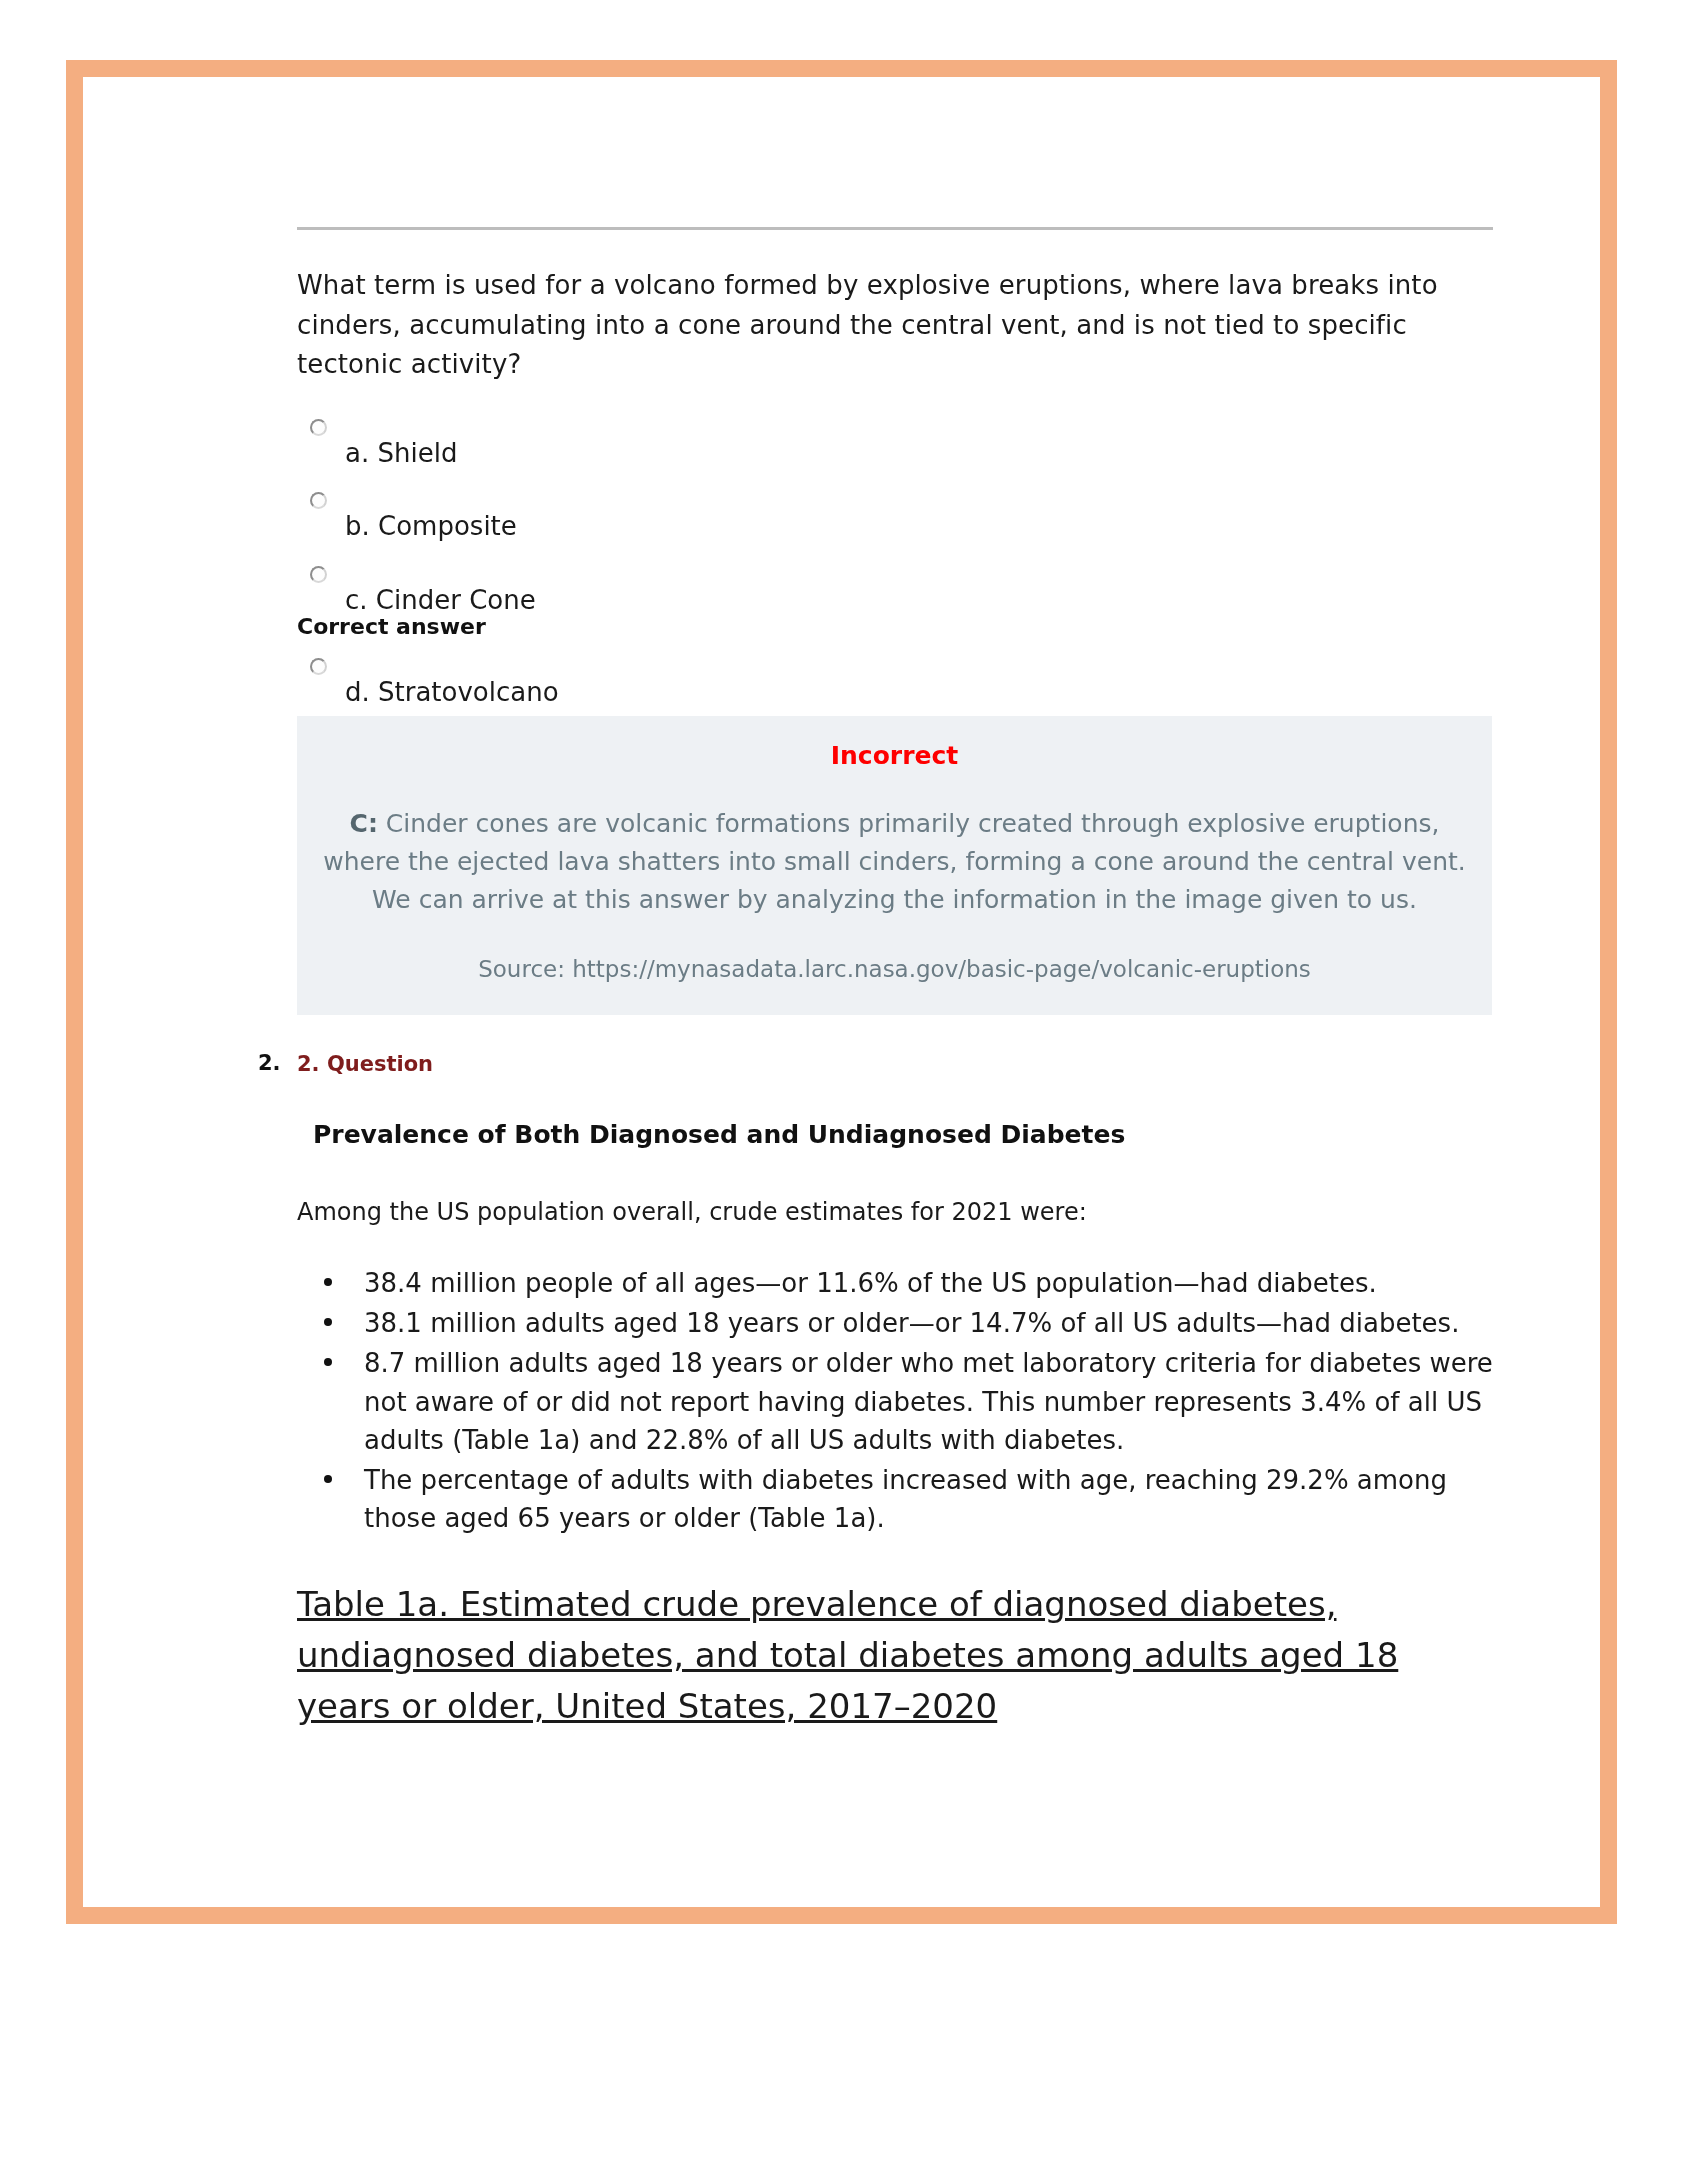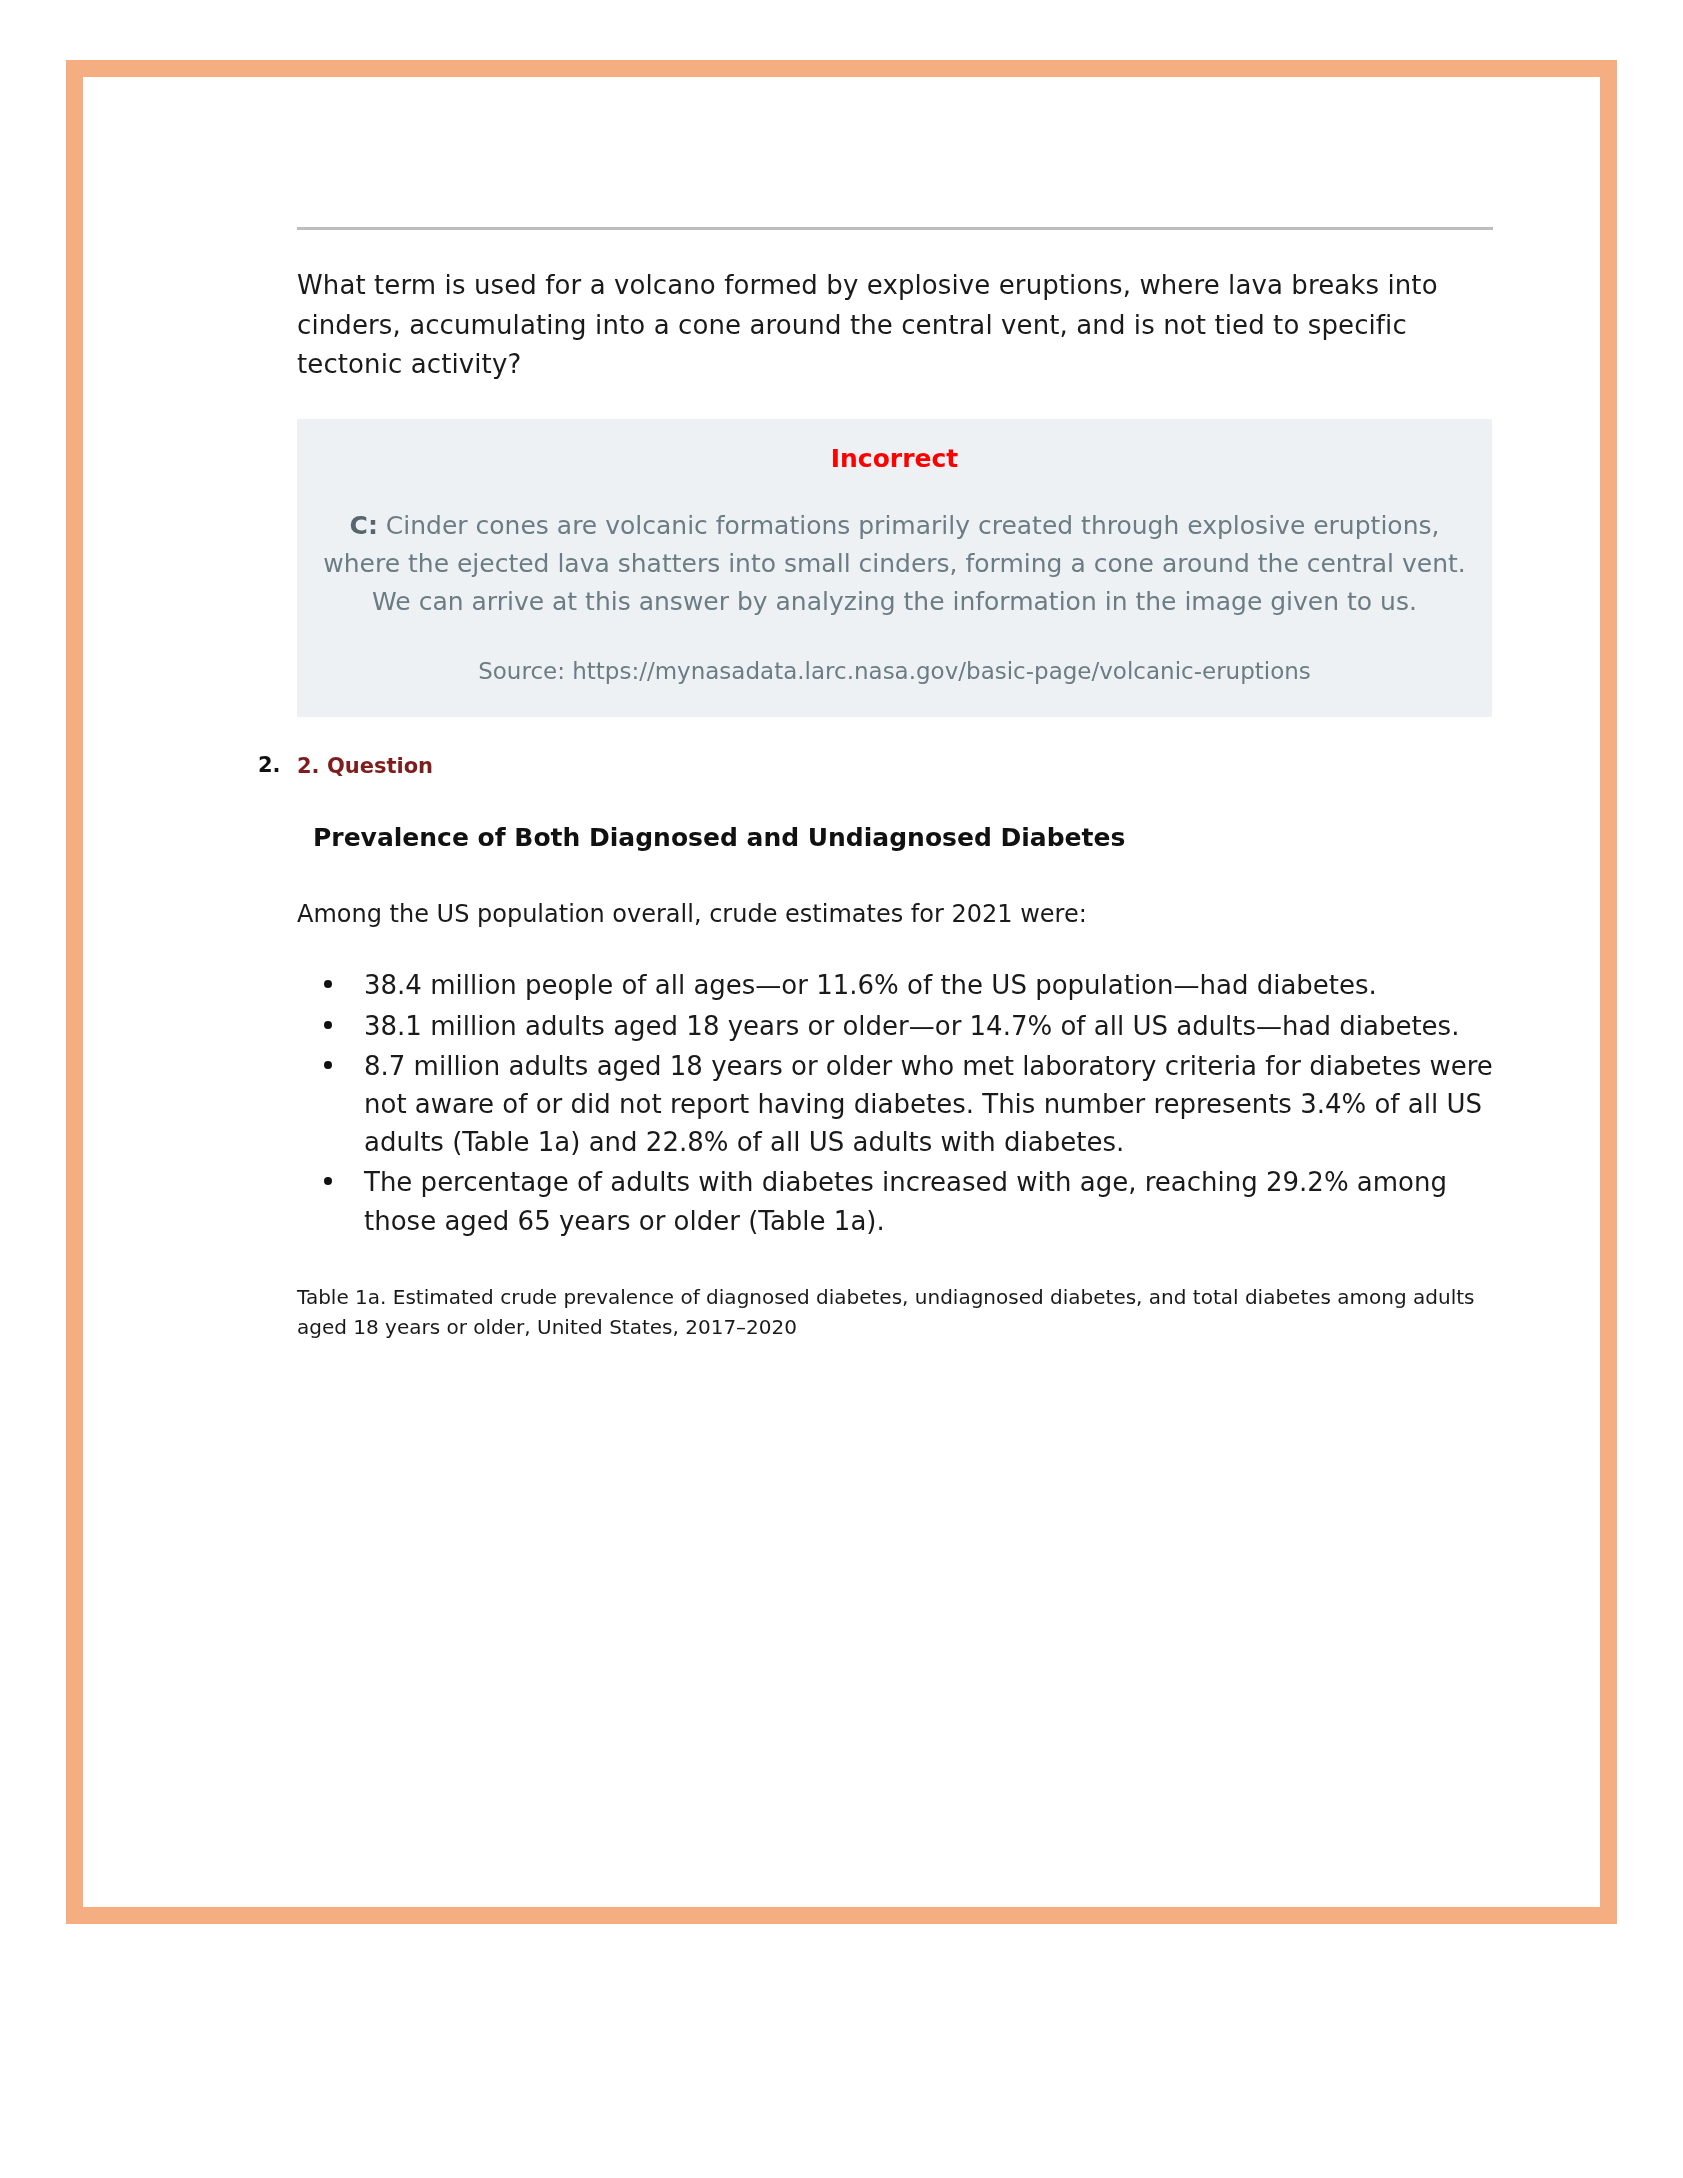--- a/index.html
+++ b/index.html
@@ -191,38 +191,64 @@
     position: absolute;
     left: -40px;
     top: 0.54em;
     width: 8px;
     height: 8px;
     border-radius: 50%;
     background: #111111;
   }
 
   .table-caption {
-    font-size: 20px;
+    font-size: 34px;
     color: #1a1a1a;
     line-height: 1.5;
     margin: 42px 0 0 0;
+    text-decoration: underline;
   }
 </style>
 </head>
 <body>
 
 <div class="page-frame">
   <div class="page-inner">
 
     <div class="content">
 
       <div class="divider"></div>
 
       <p class="q-text">What term is used for a volcano formed by explosive eruptions, where lava breaks into cinders, accumulating into a cone around the central vent, and is not tied to specific tectonic activity?</p>
 
+      <ul class="options">
+
+        <li class="option-row">
+          <span class="radio"></span>
+          <span class="option-label">a. Shield</span>
+        </li>
+
+        <li class="option-row">
+          <span class="radio"></span>
+          <span class="option-label">b. Composite</span>
+        </li>
+
+        <li class="option-row" style="margin-bottom:0;">
+          <span class="radio"></span>
+          <span class="option-label">c. Cinder Cone</span>
+        </li>
+
+        <div class="correct-answer-note">Correct answer</div>
+
+        <li class="option-row" style="margin-bottom:0;">
+          <span class="radio"></span>
+          <span class="option-label">d. Stratovolcano</span>
+        </li>
+
+      </ul>
 
       <div class="feedback">
         <div class="feedback-title">Incorrect</div>
         <div class="feedback-body">
           <span class="prefix">C:</span><span> Cinder cones are volcanic formations primarily created through explosive eruptions, where the ejected lava shatters into small cinders, forming a cone around the central vent. We can arrive at this answer by analyzing the information in the image given to us.</span>
         </div>
         <div class="feedback-source">Source: https://mynasadata.larc.nasa.gov/basic-page/volcanic-eruptions</div>
       </div>
 
       <ul class="q2-list">

